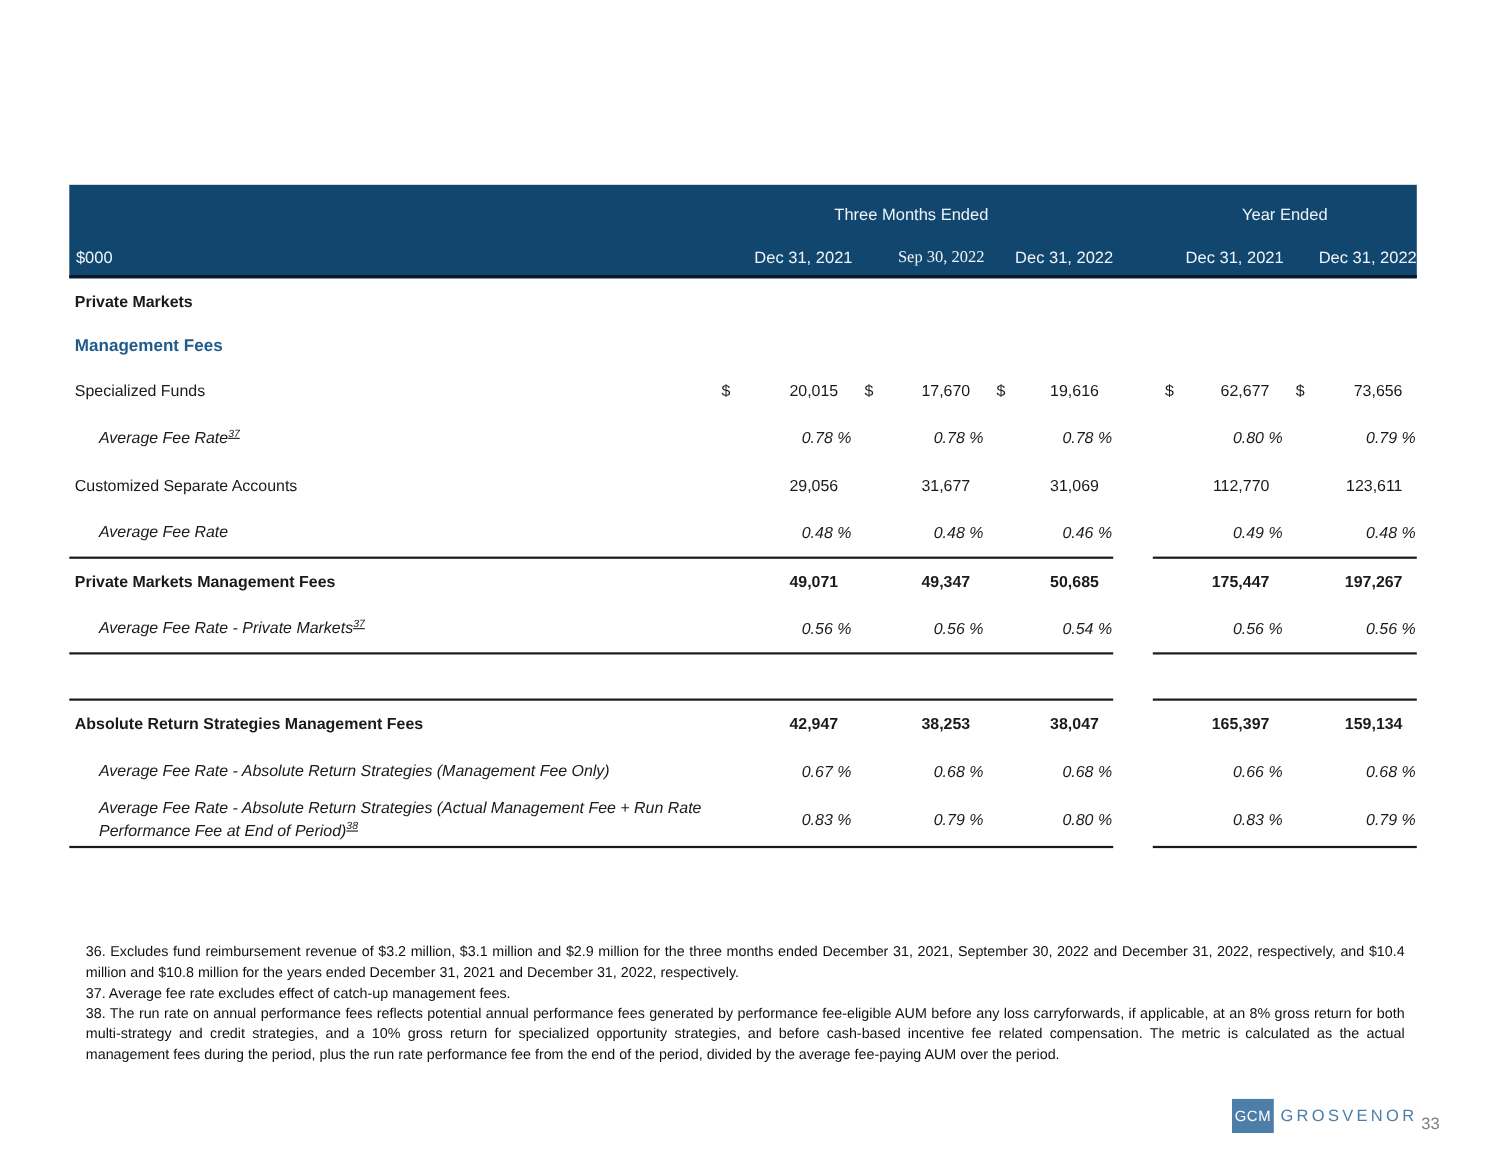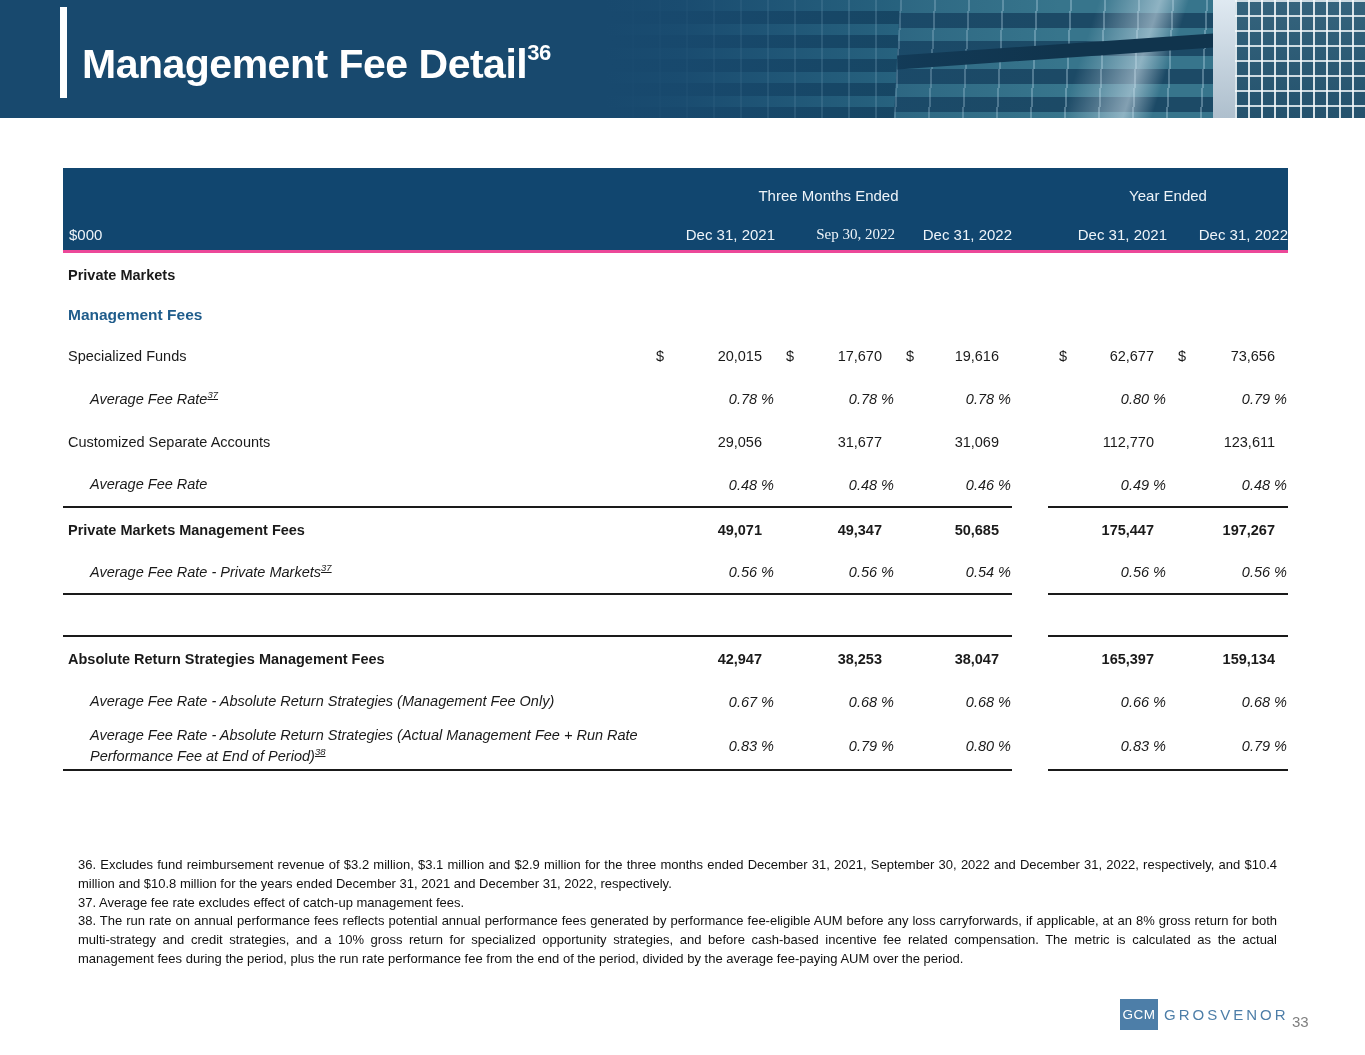--- a/index.html
+++ b/index.html
@@ -28,21 +28,21 @@
       repeating-linear-gradient(to bottom, rgba(245,250,252,.8) 0 2px, rgba(0,0,0,0) 2px 15px),
       linear-gradient(to bottom,#35647d,#24526d);}
   .banner-fade{position:absolute;left:0;top:0;width:100%;height:100%;
     background:linear-gradient(to right, #18496E 0%, rgba(24,73,110,.92) 10%, rgba(24,73,110,.25) 42%, rgba(24,73,110,0) 60%);}
   .accent-bar{position:absolute;left:60px;top:7px;width:7px;height:91px;background:#ffffff;}
   .page-title{position:absolute;left:82px;top:40px;color:#ffffff;font-size:41px;font-weight:bold;letter-spacing:-0.5px;white-space:nowrap;}
   .page-title sup{font-size:22px;vertical-align:18px;font-weight:bold;}
   
   .fee-table{position:absolute;left:63px;top:168px;width:1225px;}
   .grid-cols{display:grid;grid-template-columns:582px 130px 120px 117px 36px 119px 121px;}
-  .thead{background:#11466F;color:#eef4f9;height:82px;border-bottom:3px solid #ec4899;
+  .thead{background:#11466F;color:#eef4f9;height:82px;border-bottom:3px solid #0f172a;
     display:grid;grid-template-columns:582px 130px 120px 117px 36px 119px 121px;grid-template-rows:45px 37px;
     font-size:15px;}
   .group-head{grid-row:1;align-self:center;text-align:center;padding-top:10px;}
   .gh-three{grid-column:2 / span 3;}
   .gh-year{grid-column:6 / span 2;}
   .unit-label{grid-row:2;grid-column:1;align-self:end;padding:0 0 7px 6px;}
   .col-head{grid-row:2;align-self:end;text-align:right;padding-bottom:7px;white-space:nowrap;}
   .ch-1{grid-column:2;} .ch-2{grid-column:3;font-family:Liberation Serif, serif;} .ch-3{grid-column:4;} .ch-4{grid-column:6;} .ch-5{grid-column:7;}
   .tbody{padding-top:0;}
   .row{align-items:center;font-size:14.5px;}
@@ -72,31 +72,20 @@
   .logo-mark{width:38px;height:31px;background:#4D7EA8;color:#ffffff;display:flex;align-items:center;justify-content:center;
     font-size:13.5px;letter-spacing:.5px;}
   .logo-text{color:#4D7EA8;font-size:15px;letter-spacing:3px;margin-left:6px;}
   .page-number{position:absolute;left:1292px;top:1013px;color:#7f7f7f;font-size:15px;}
 </style>
 </head>
 <body>
 
 <div class="slide">
 
-  <div class="banner">
-    <div class="banner-photo">
-      <div class="tower tower-a"></div>
-      <div class="tower tower-b"></div>
-      <div class="tower tower-edge"></div>
-      <div class="tower tower-c"></div>
-      <div class="banner-fade"></div>
-    </div>
-    <div class="accent-bar"></div>
-    <div class="page-title"><span>Management Fee Detail</span><sup>36</sup></div>
-  </div>
 
   <div class="fee-table">
     <div class="thead">
       <div class="group-head gh-three">Three Months Ended</div>
       <div class="group-head gh-year">Year Ended</div>
       <div class="unit-label">$000</div>
       <div class="col-head ch-1">Dec 31, 2021</div>
       <div class="col-head ch-2">Sep 30, 2022</div>
       <div class="col-head ch-3">Dec 31, 2022</div>
       <div class="col-head ch-4">Dec 31, 2021</div>

